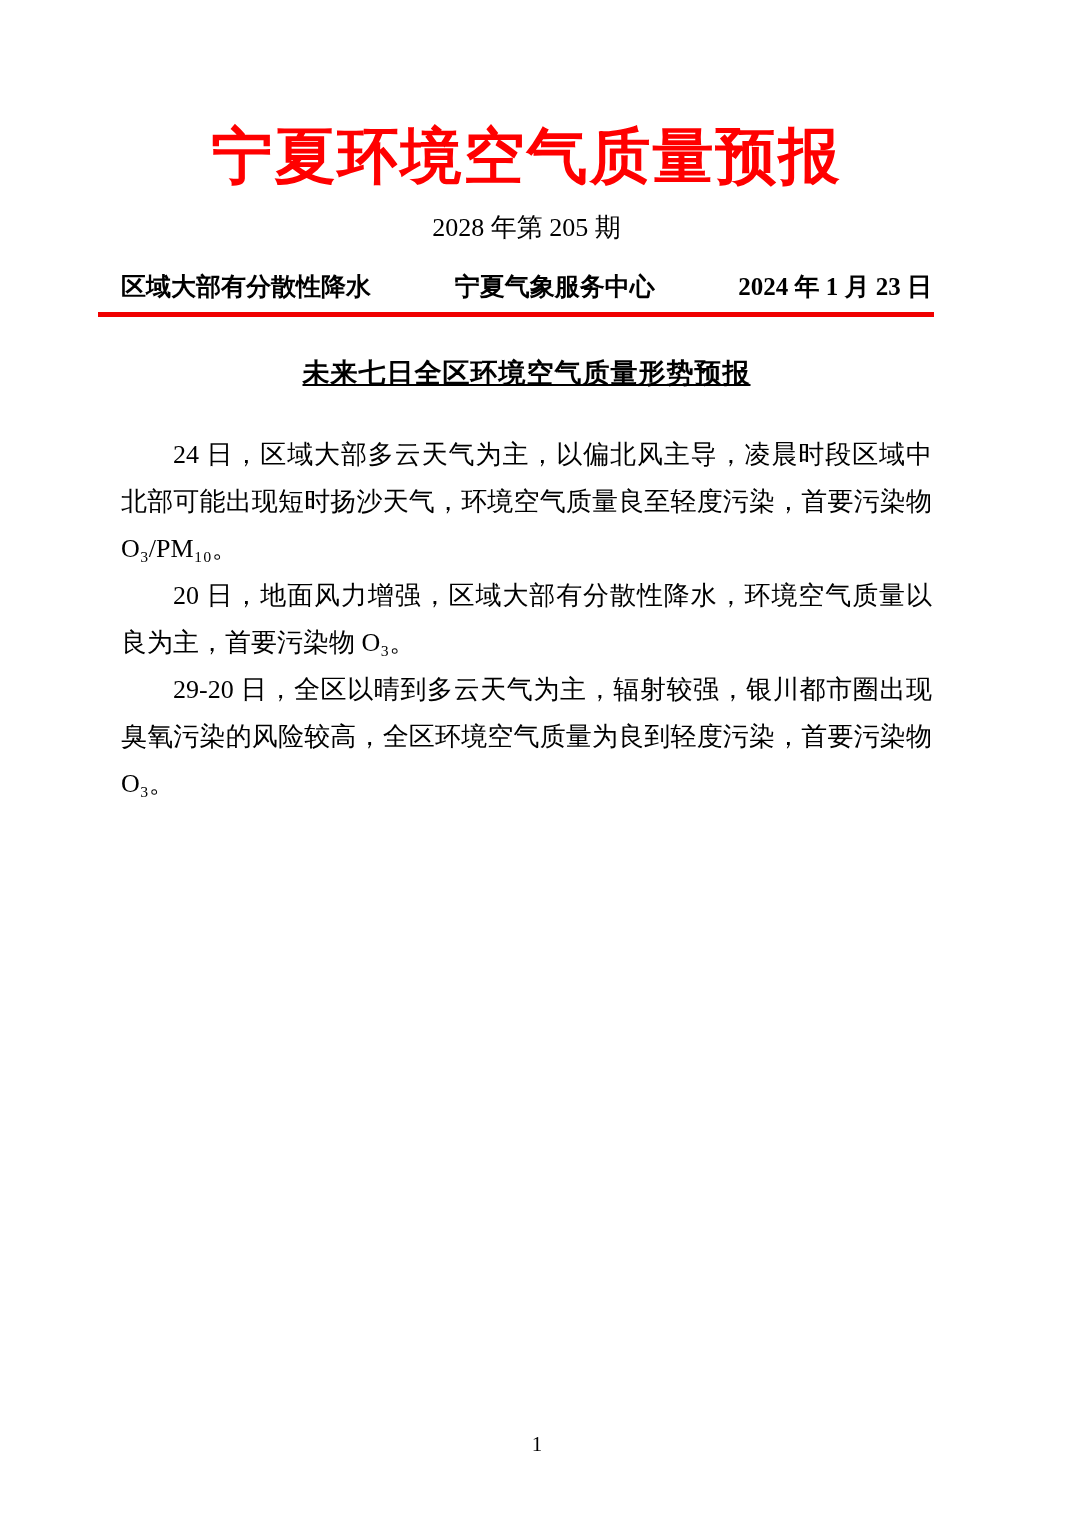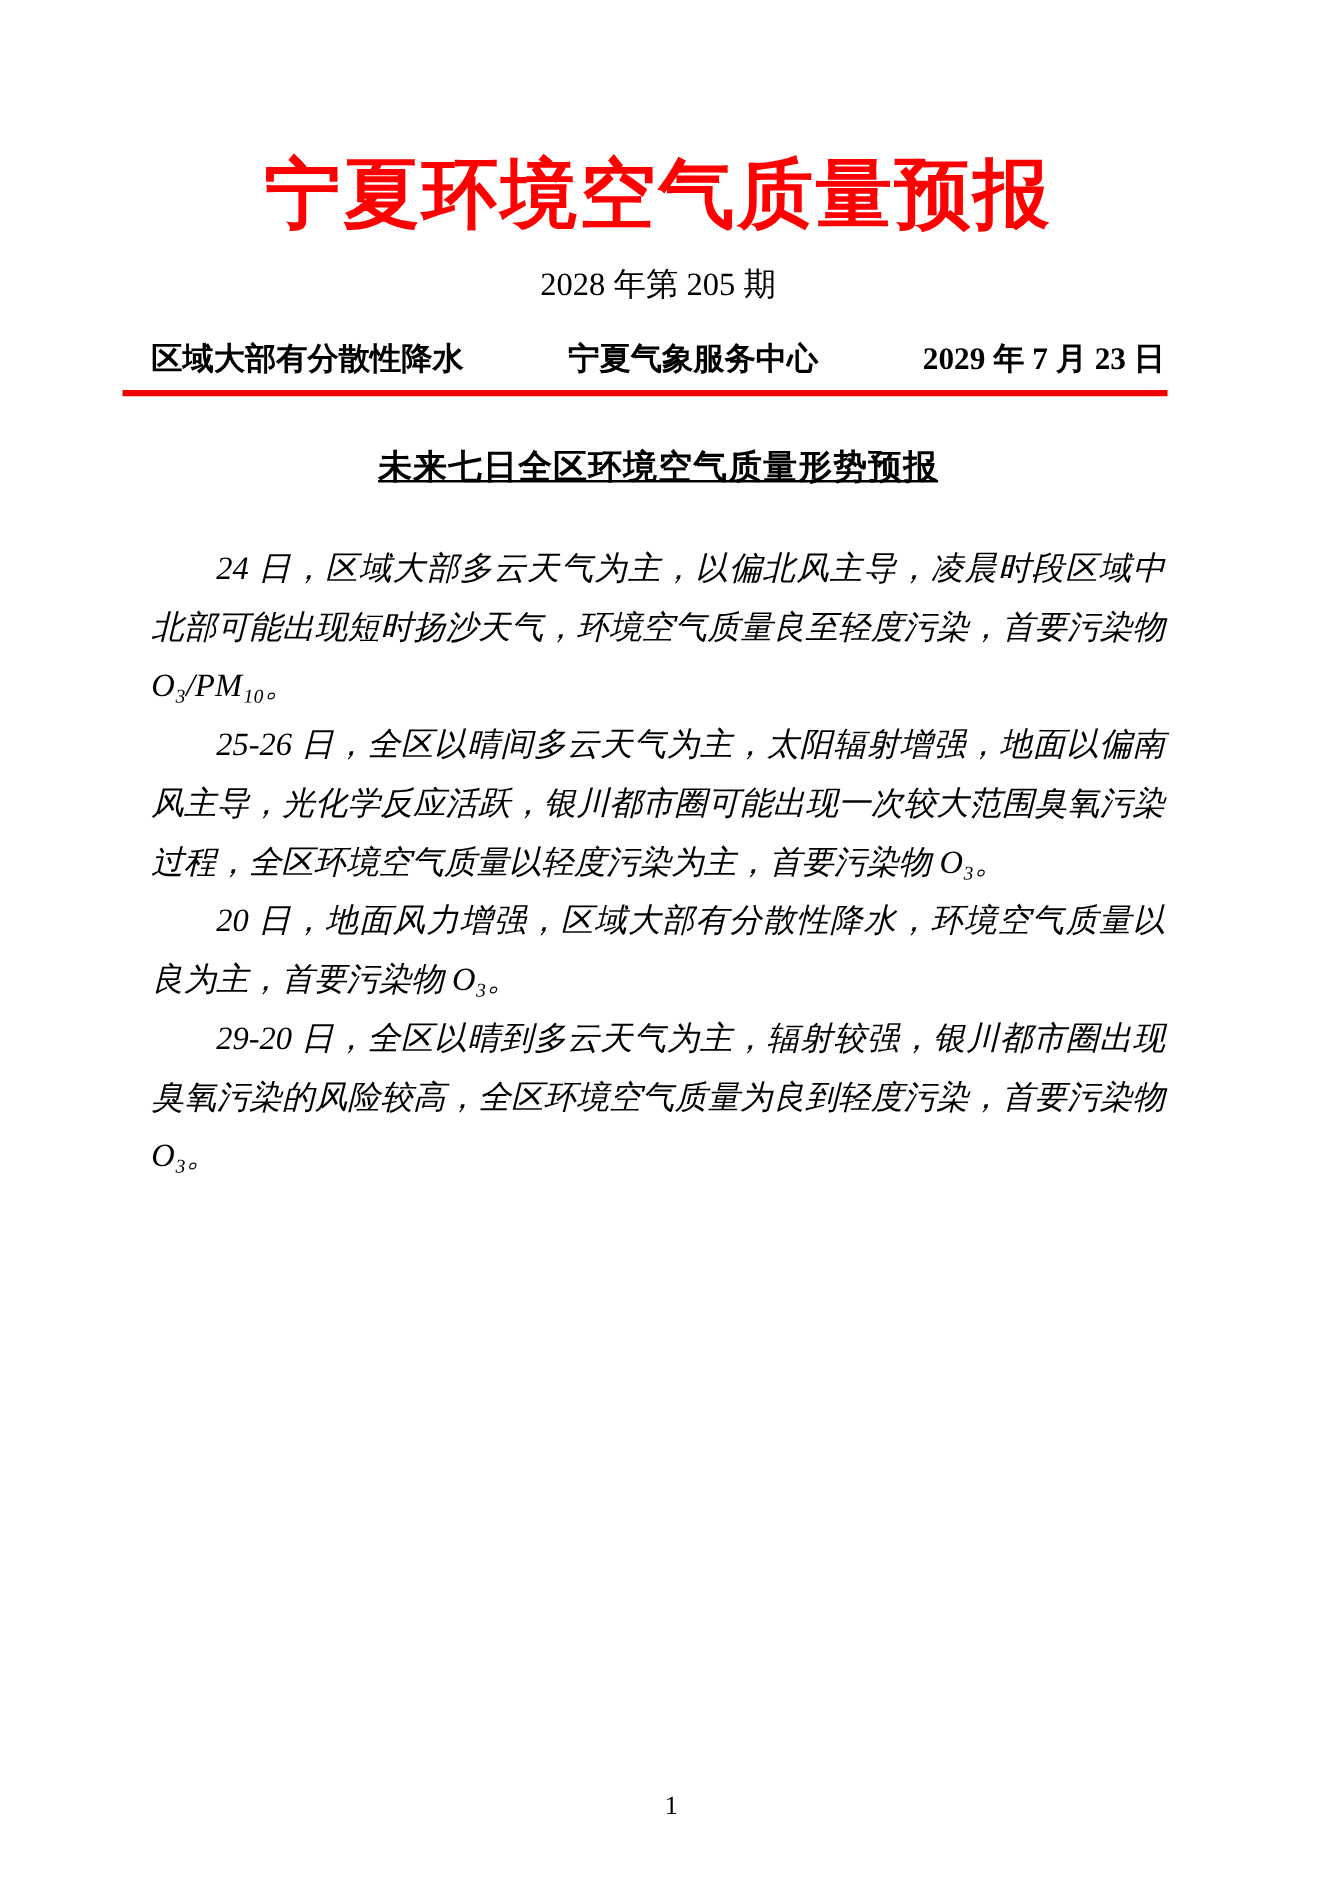--- a/index.html
+++ b/index.html
@@ -55,21 +55,20 @@
     font-size: 27px;
     font-weight: bold;
     letter-spacing: 1px;
     text-decoration: underline;
   }
   .body-text {
     margin-top: 40px;
     font-size: 26px;
     line-height: 47px;
     text-align: justify;
-    font-style: italic;
   }
   .body-text p {
     margin: 0;
     text-indent: 2em;
   }
   .page-number {
     position: absolute;
     left: 0;
     right: 0;
     bottom: 63px;
@@ -83,29 +82,28 @@
 
 <div class="page">
 
   <h1 class="doc-title">宁夏环境空气质量预报</h1>
 
   <div class="issue-line">2028 年第 205 期</div>
 
   <div class="publisher-row">
     <span>区域大部有分散性降水</span>
     <span>宁夏气象服务中心</span>
-    <span>2029 年 7 月 23 日</span>
+    <span>2024 年 1 月 23 日</span>
   </div>
 
   <div class="red-rule"></div>
 
   <h2 class="section-title">未来七日全区环境空气质量形势预报</h2>
 
   <div class="body-text">
     <p>24 日，区域大部多云天气为主，以偏北风主导，凌晨时段区域中北部可能出现短时扬沙天气，环境空气质量良至轻度污染，首要污染物 O₃/PM₁₀。</p>
-    <p>25-26 日，全区以晴间多云天气为主，太阳辐射增强，地面以偏南风主导，光化学反应活跃，银川都市圈可能出现一次较大范围臭氧污染过程，全区环境空气质量以轻度污染为主，首要污染物 O₃。</p>
     <p>20 日，地面风力增强，区域大部有分散性降水，环境空气质量以良为主，首要污染物 O₃。</p>
     <p>29-20 日，全区以晴到多云天气为主，辐射较强，银川都市圈出现臭氧污染的风险较高，全区环境空气质量为良到轻度污染，首要污染物 O₃。</p>
   </div>
 
   <div class="page-number">1</div>
 
 </div>
 
 </body></html>

